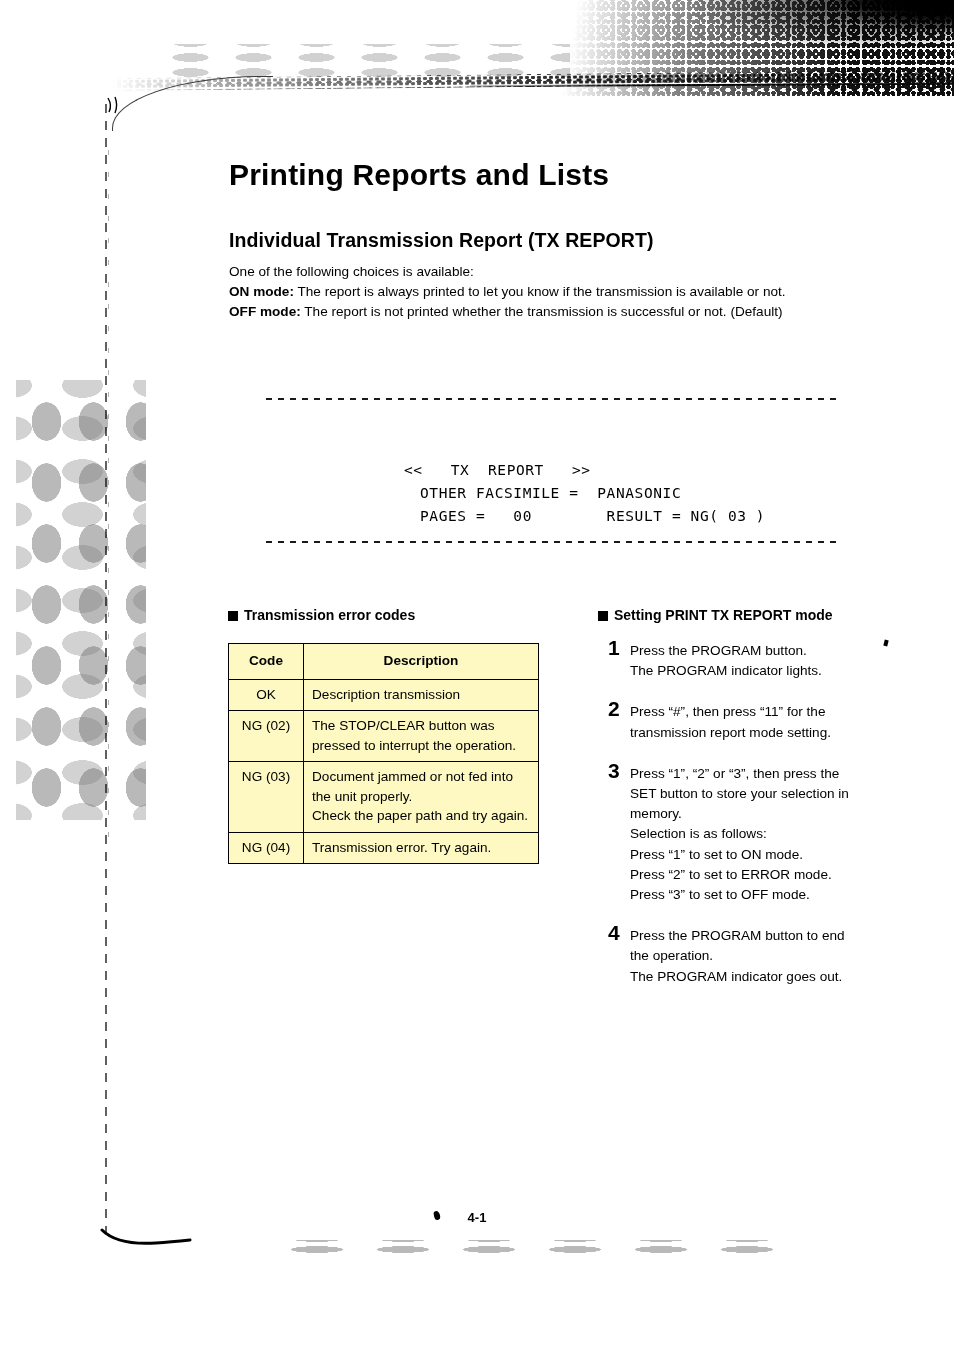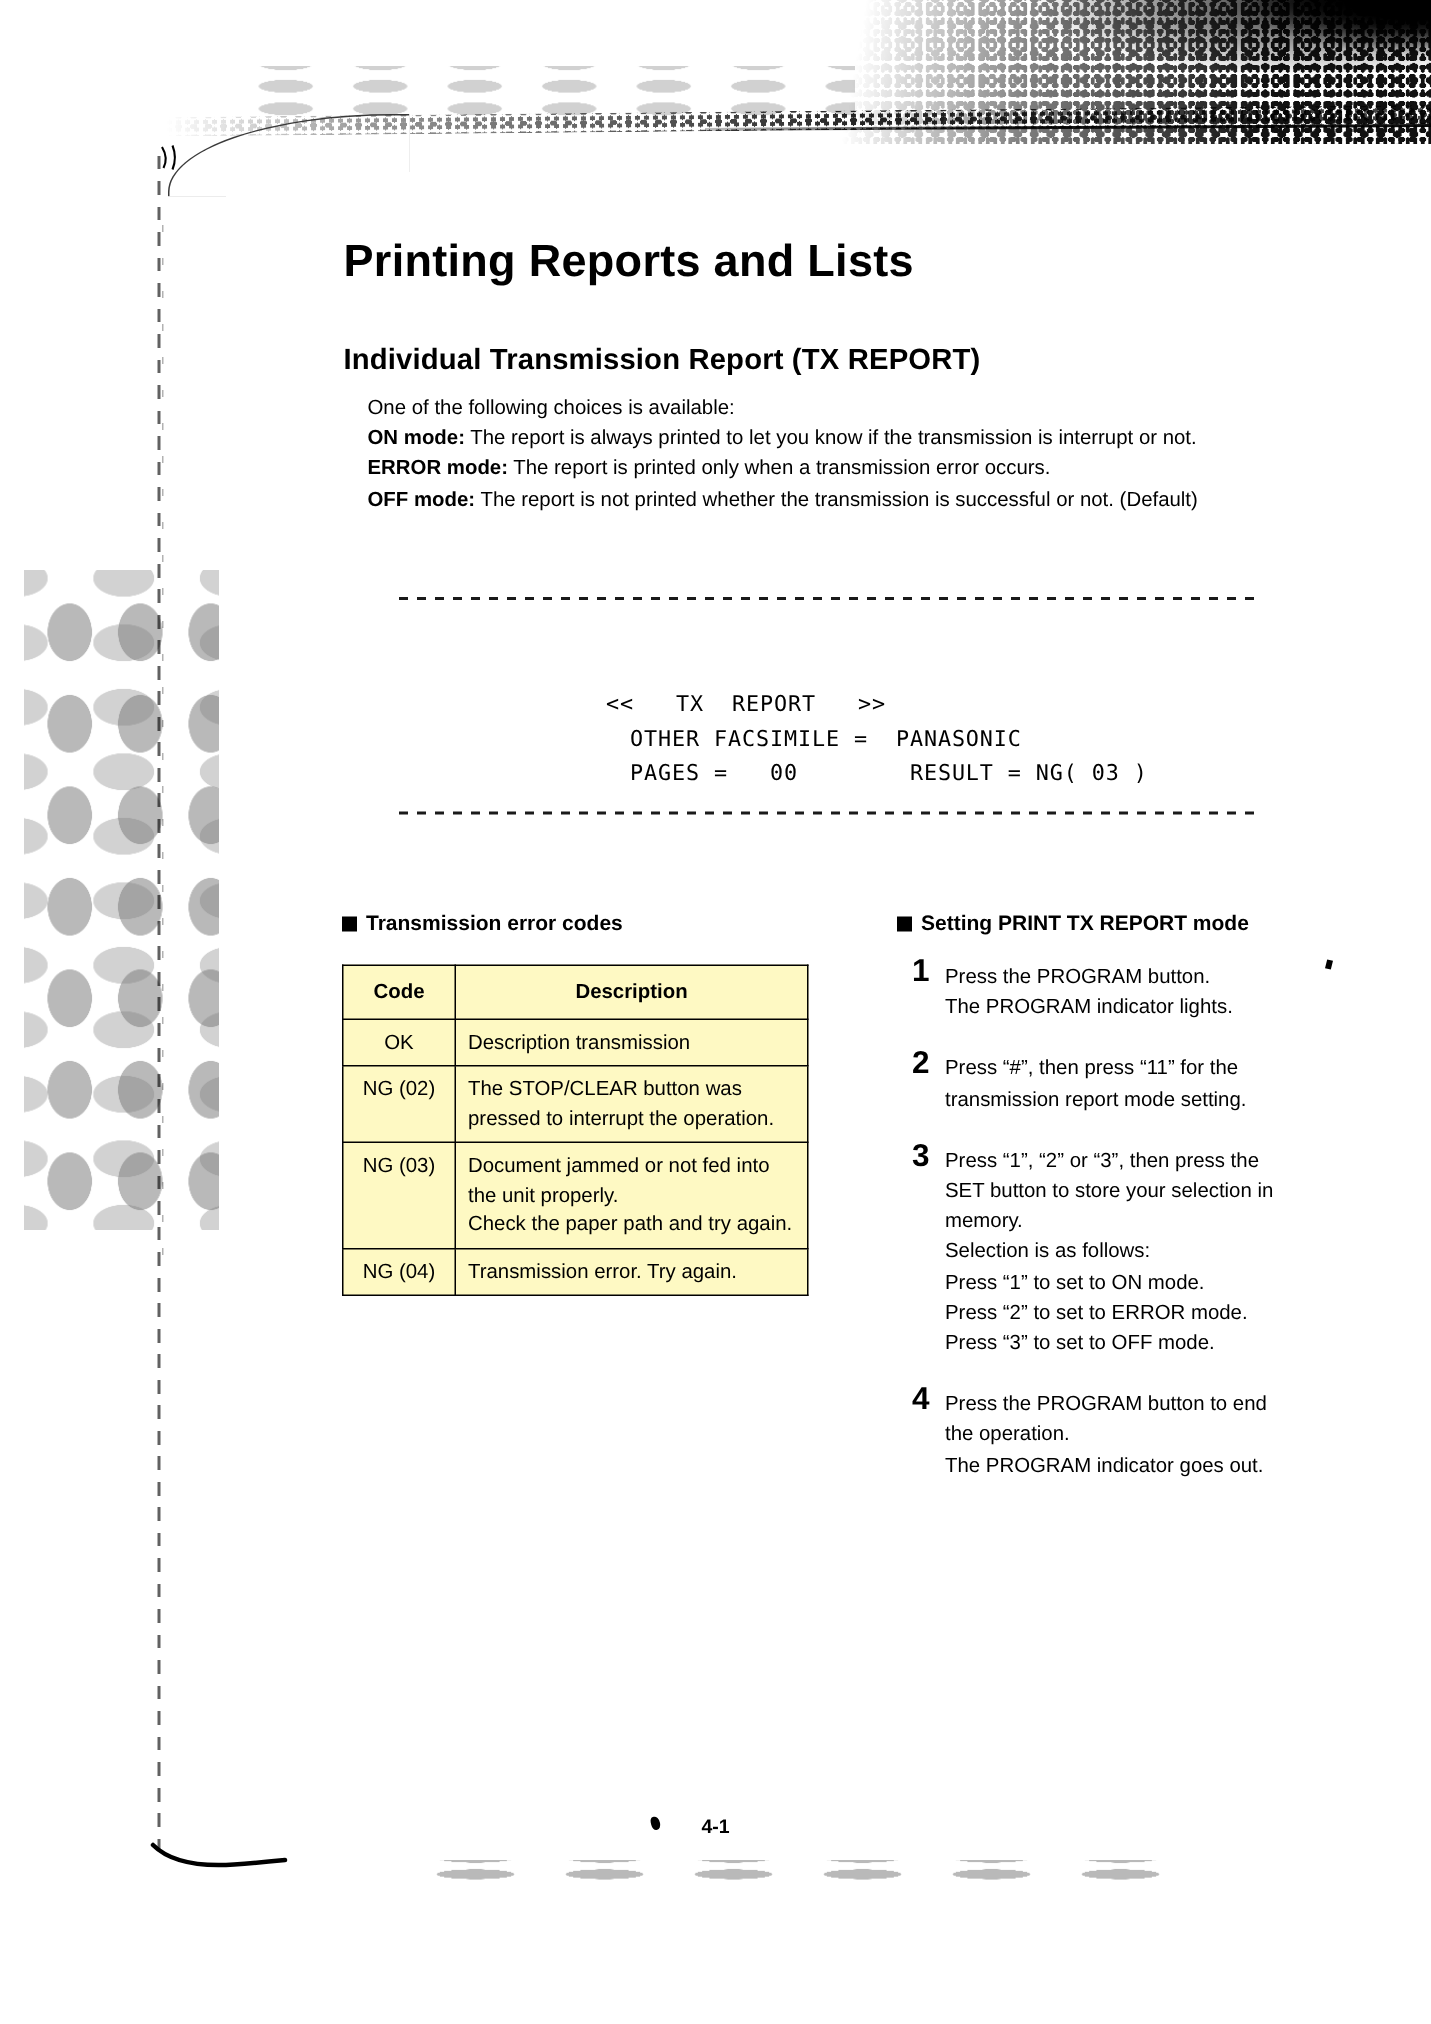--- a/index.html
+++ b/index.html
@@ -187,21 +187,21 @@
     letter-spacing: 0.1px;
   }
   #intro {
     position: absolute;
     left: 229px;
     top: 262px;
     width: 690px;
     font-size: 13.6px;
     line-height: 20.2px;
   }
-  #intro .line { white-space: nowrap; margin-left: 16px; }
+  #intro .line { white-space: nowrap; }
   #intro b { font-weight: bold; }
 
   .dashed-rule {
     position: absolute;
     left: 266px;
     width: 572px;
     height: 2px;
     background: repeating-linear-gradient(
       90deg,
       #1a1a1a 0px, #1a1a1a 6px,
@@ -349,25 +349,21 @@
   <div id="content">
 
     <h1 id="page-title">Printing Reports and Lists</h1>
 
     <h2 id="section-title">Individual Transmission Report (TX REPORT)</h2>
 
     <div id="intro">
       <div class="line">One of the following choices is available:</div>
       <div class="line">
         <b>ON mode</b><b>:</b>
-        <span>The report is always printed to let you know if the transmission is interrupt or not.</span>
-      </div>
-      <div class="line">
-        <b>ERROR mode</b><b>:</b>
-        <span>The report is printed only when a transmission error occurs.</span>
+        <span>The report is always printed to let you know if the transmission is available or not.</span>
       </div>
       <div class="line">
         <b>OFF mode</b><b>:</b>
         <span>The report is not printed whether the transmission is successful or not. (Default)</span>
       </div>
     </div>
 
     <div class="dashed-rule" id="rule-top"></div>
 
     <div id="fax-sample">

